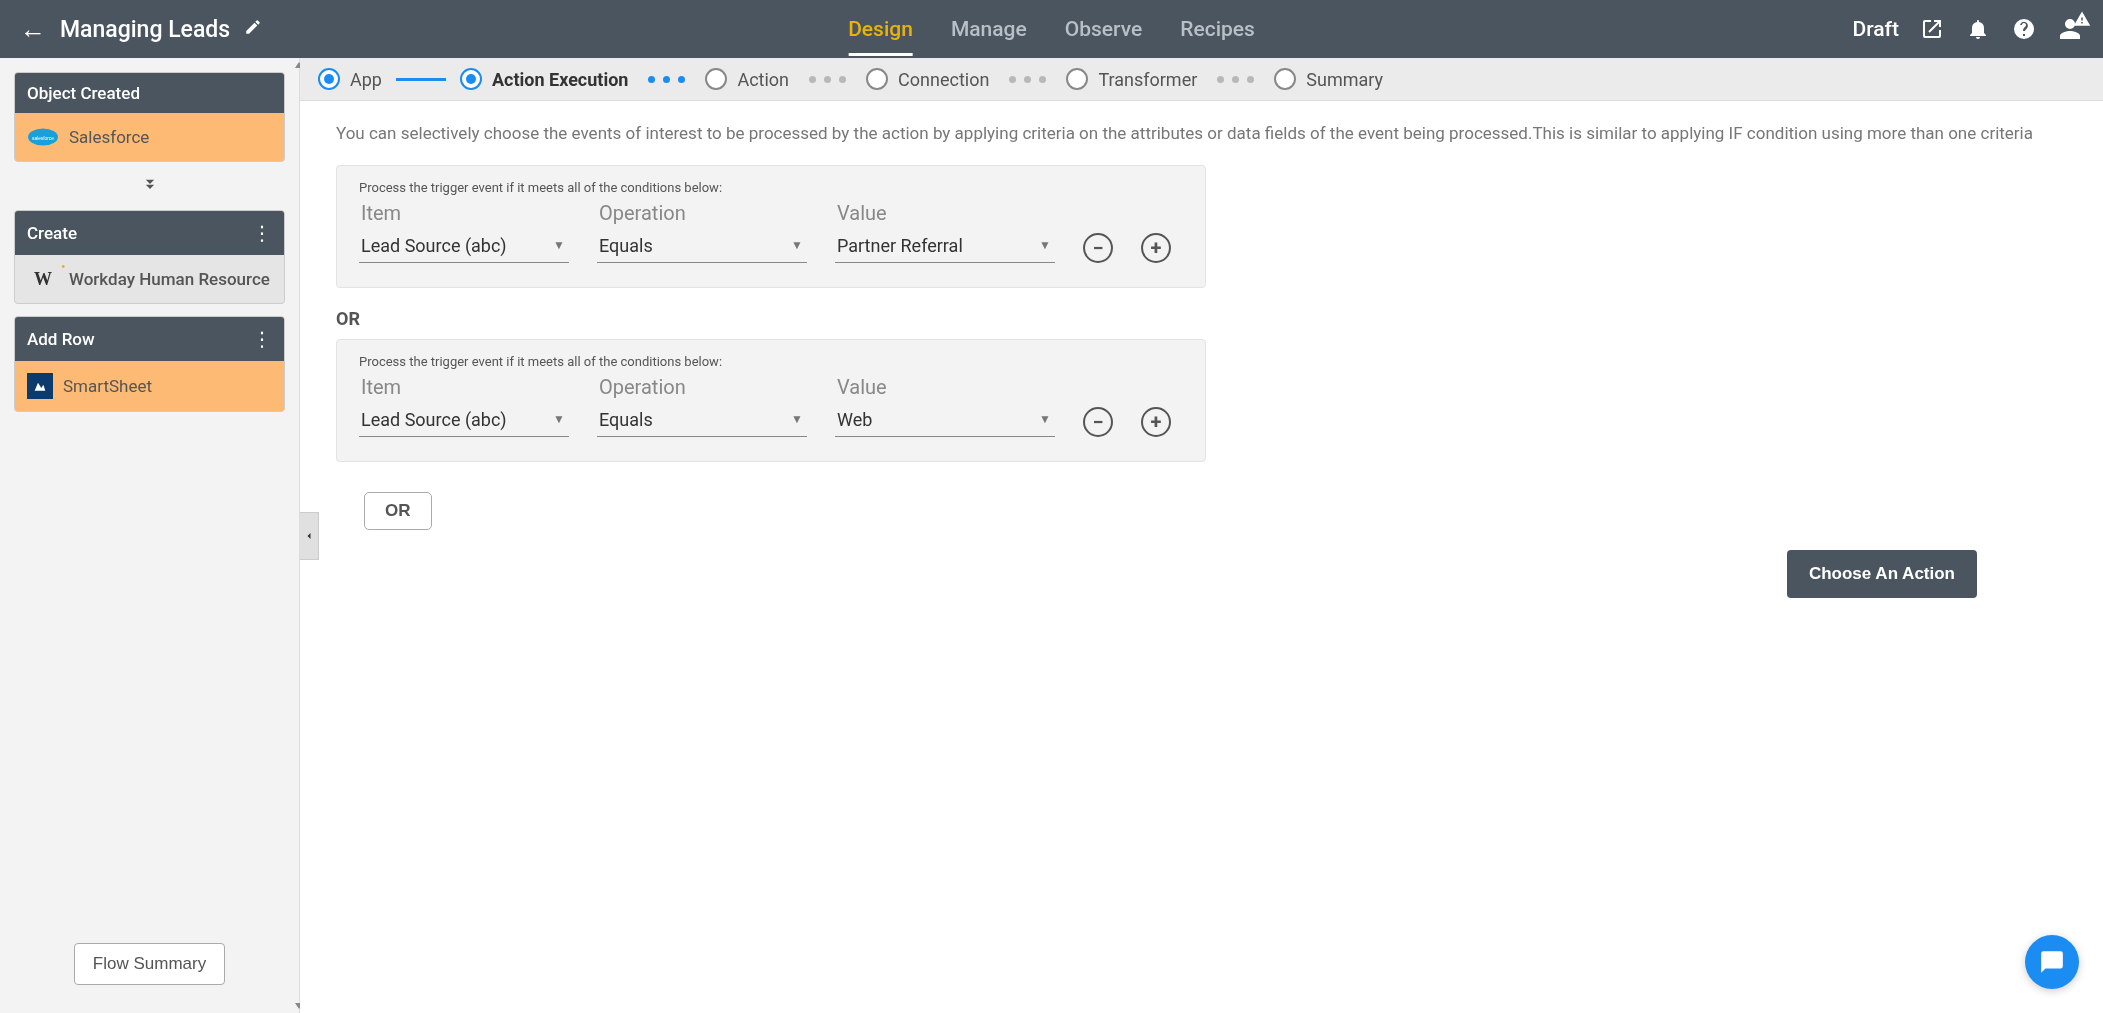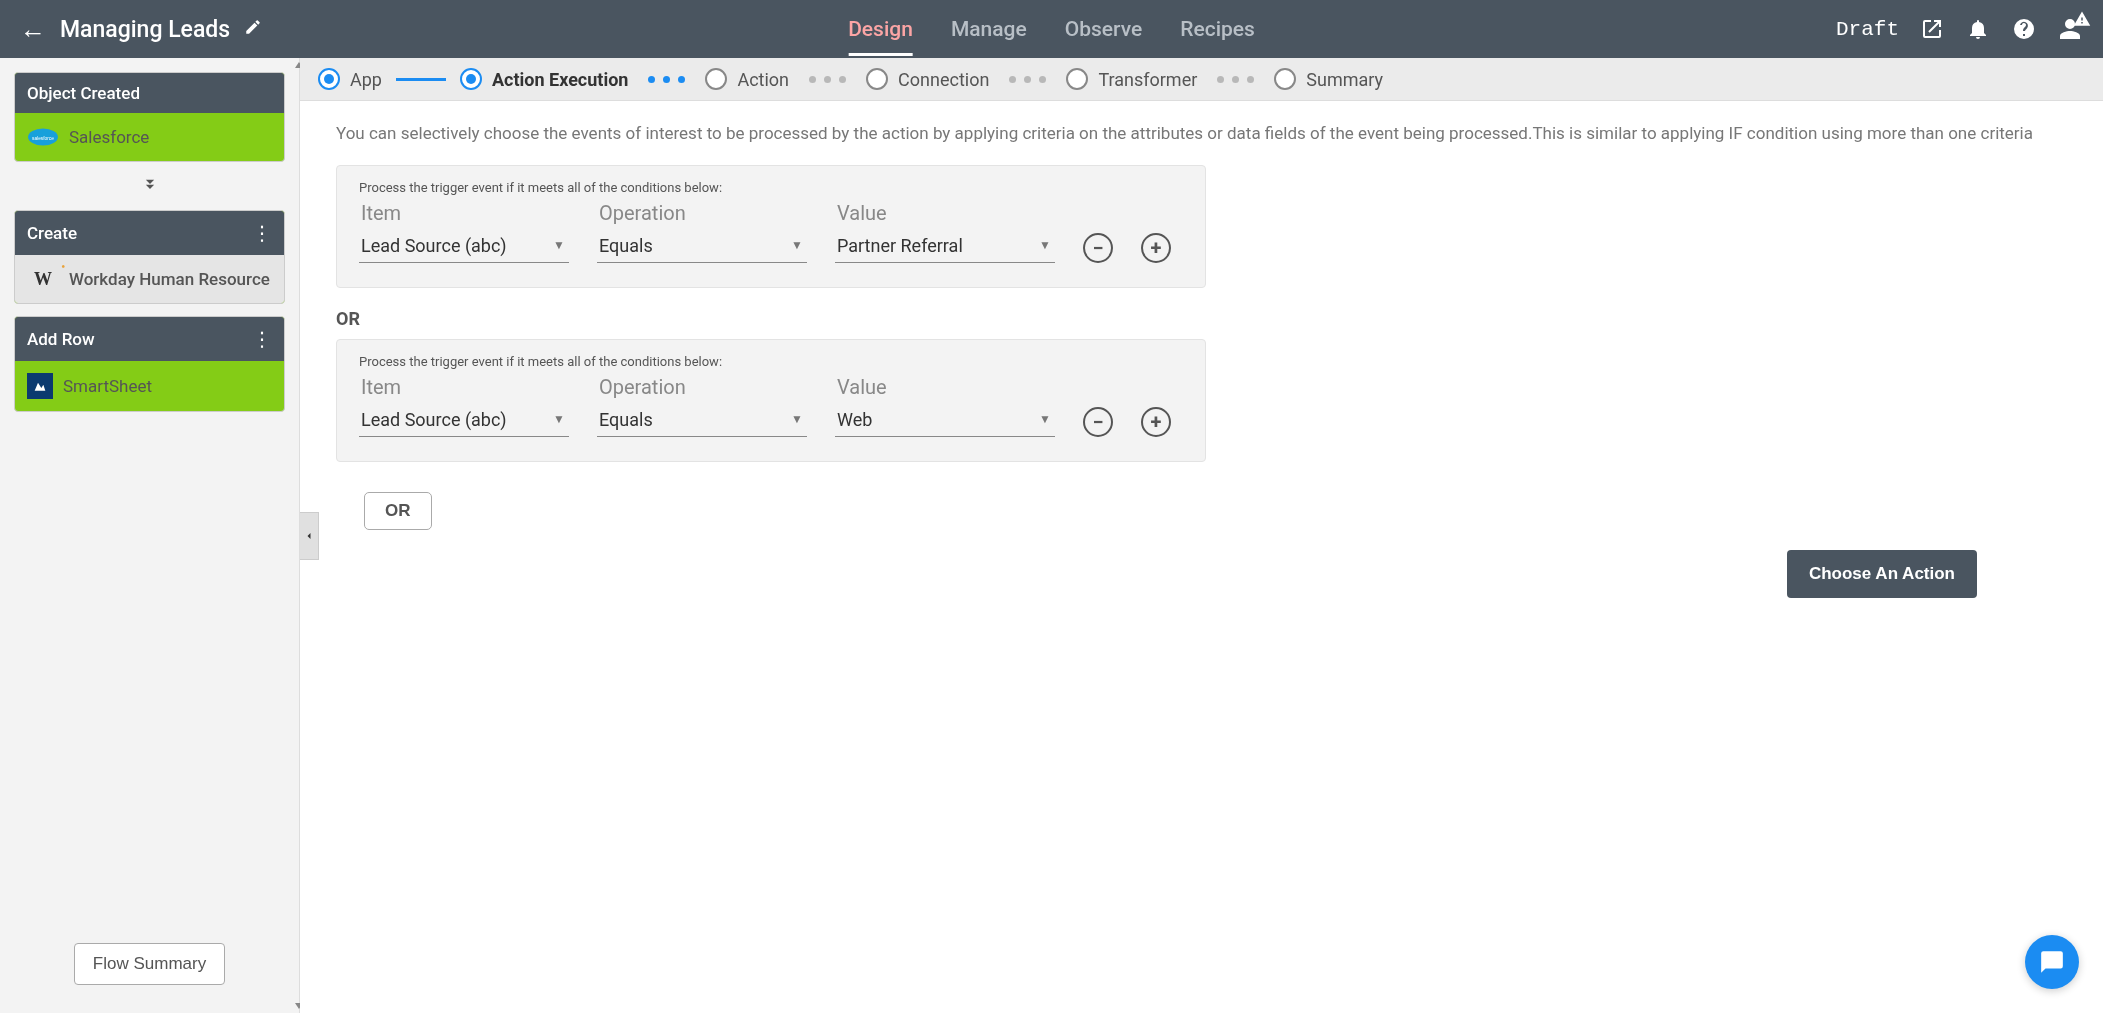--- a/index.html
+++ b/index.html
@@ -6,41 +6,41 @@
 body { font-family: -apple-system, BlinkMacSystemFont, "Segoe UI", Roboto, Arial, sans-serif; background: #fff; color: #333; overflow: hidden; }
 
 
 .topbar { background: #4a5560; height: 58px; display: flex; align-items: center; padding: 0 20px; color: #fff; position: relative; }
 .topbar-left { display: flex; align-items: center; gap: 14px; }
 .back-arrow { font-size: 26px; cursor: pointer; }
 .topbar-title { font-size: 23px; font-weight: 500; }
 .edit-icon { font-size: 18px; cursor: pointer; }
 .topbar-tabs { position: absolute; left: 50%; transform: translateX(-50%); display: flex; gap: 38px; }
 .topbar-tab { font-size: 21px; font-weight: 500; color: #b8bfc6; cursor: pointer; padding: 14px 0; position: relative; }
-.topbar-tab.active { color: #fca5a5; }
+.topbar-tab.active { color: #eab308; }
 .topbar-tab.active::after { content:""; position:absolute; left:0; right:0; bottom:-1px; height:3px; background:#fff; }
 .topbar-right { margin-left: auto; display: flex; align-items: center; gap: 20px; }
-.draft-label { font-size: 21px; font-weight: 500; font-family: Liberation Mono, monospace; }
+.draft-label { font-size: 21px; font-weight: 500; }
 .topbar-icon { width: 26px; height: 26px; display: inline-flex; align-items: center; justify-content: center; cursor: pointer; }
 .topbar-icon svg { width: 24px; height: 24px; fill: #fff; }
 .user-alert { position: relative; }
 .user-alert .alert-badge { position:absolute; top:-6px; right:-8px; }
 .user-alert .alert-badge svg { width:18px; height:18px; fill:#fff; }
 
 
 .main-area { display: flex; height: calc(100vh - 58px); }
 
 
 .sidebar { width: 300px; background: #f3f3f3; border-right: 1px solid #ddd; display: flex; flex-direction: column; padding: 8px; position: relative; }
 .sidebar-scroll-indicator { width: 8px; display:flex; flex-direction:column; justify-content:space-between; align-items:center; position:absolute; right:-4px; top:0; bottom:0; }
 .scroll-tri { width:0; height:0; border-left:4px solid transparent; border-right:4px solid transparent; }
 .scroll-tri.up { border-bottom:6px solid #888; margin-top:4px;}
 .scroll-tri.down { border-top:6px solid #888; margin-bottom:4px;}
 
-.card { background:#84cc16; border:1px solid #ccc; border-radius:4px; margin:6px; overflow:hidden; }
+.card { background:#fdba74; border:1px solid #ccc; border-radius:4px; margin:6px; overflow:hidden; }
 .card-header { background:#4a5560; color:#fff; padding:10px 12px; font-size:17px; display:flex; align-items:center; justify-content:space-between; }
 .card-header .title { font-weight:500; }
 .card-menu { font-size:20px; cursor:pointer; }
 .card-body { padding:12px; display:flex; align-items:center; gap:10px; font-size:17px; color:#555; }
 .card-body.highlighted { background:#e5e5e5; font-weight:500; }
 .app-logo { width:32px; height:24px; display:inline-flex; align-items:center; justify-content:center; }
 .salesforce-logo svg { width:36px; height:24px; }
 .workday-logo { font-family: Georgia, serif; font-size:18px; font-weight:bold; color:#333; position:relative; }
 .workday-logo::after { content:"•"; color:#e8a33d; position:absolute; top:-6px; right:-6px; font-size:10px; }
 .smartsheet-logo { width:26px; height:26px; background:#0b3a6f; display:flex; align-items:center; justify-content:center; }

